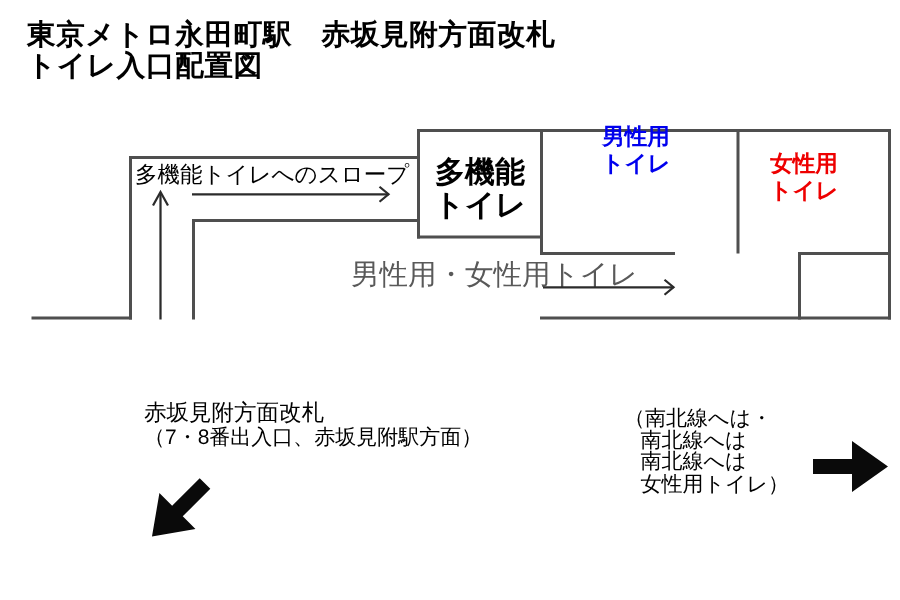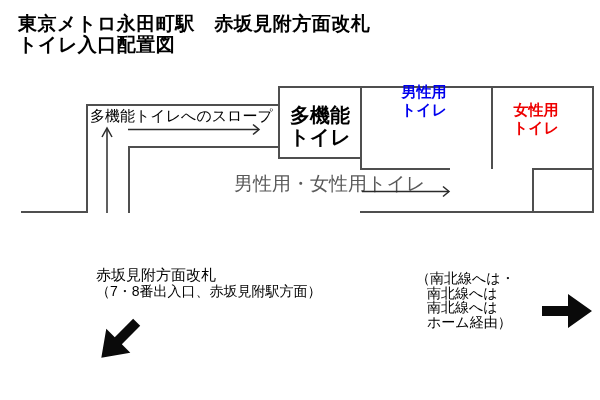--- a/index.html
+++ b/index.html
@@ -101,20 +101,20 @@
   <div class="lbl bl2">（7・8番出入口、赤坂見附駅方面）</div>
 
   <svg class="big-arrow rot135" style="left:92px;top:320px;" width="54" height="40" viewBox="0 0 54 40">
     <polygon points="2,15 28,15 28,3 52,20 28,37 28,25 2,25" fill="#0a0a0a"></polygon>
   </svg>
 
   <div class="lbl br">
     <div>（南北線へは・</div>
     <div class="indent">南北線へは</div>
     <div class="indent">南北線へは</div>
-    <div class="indent">ホーム経由）</div>
+    <div class="indent">女性用トイレ）</div>
   </div>
 
   <svg class="big-arrow" style="left:540px;top:291px;" width="54" height="40" viewBox="0 0 54 40">
     <polygon points="2,15 28,15 28,3 52,20 28,37 28,25 2,25" fill="#0a0a0a"></polygon>
   </svg>
 
 </div>
 
 </body></html>

